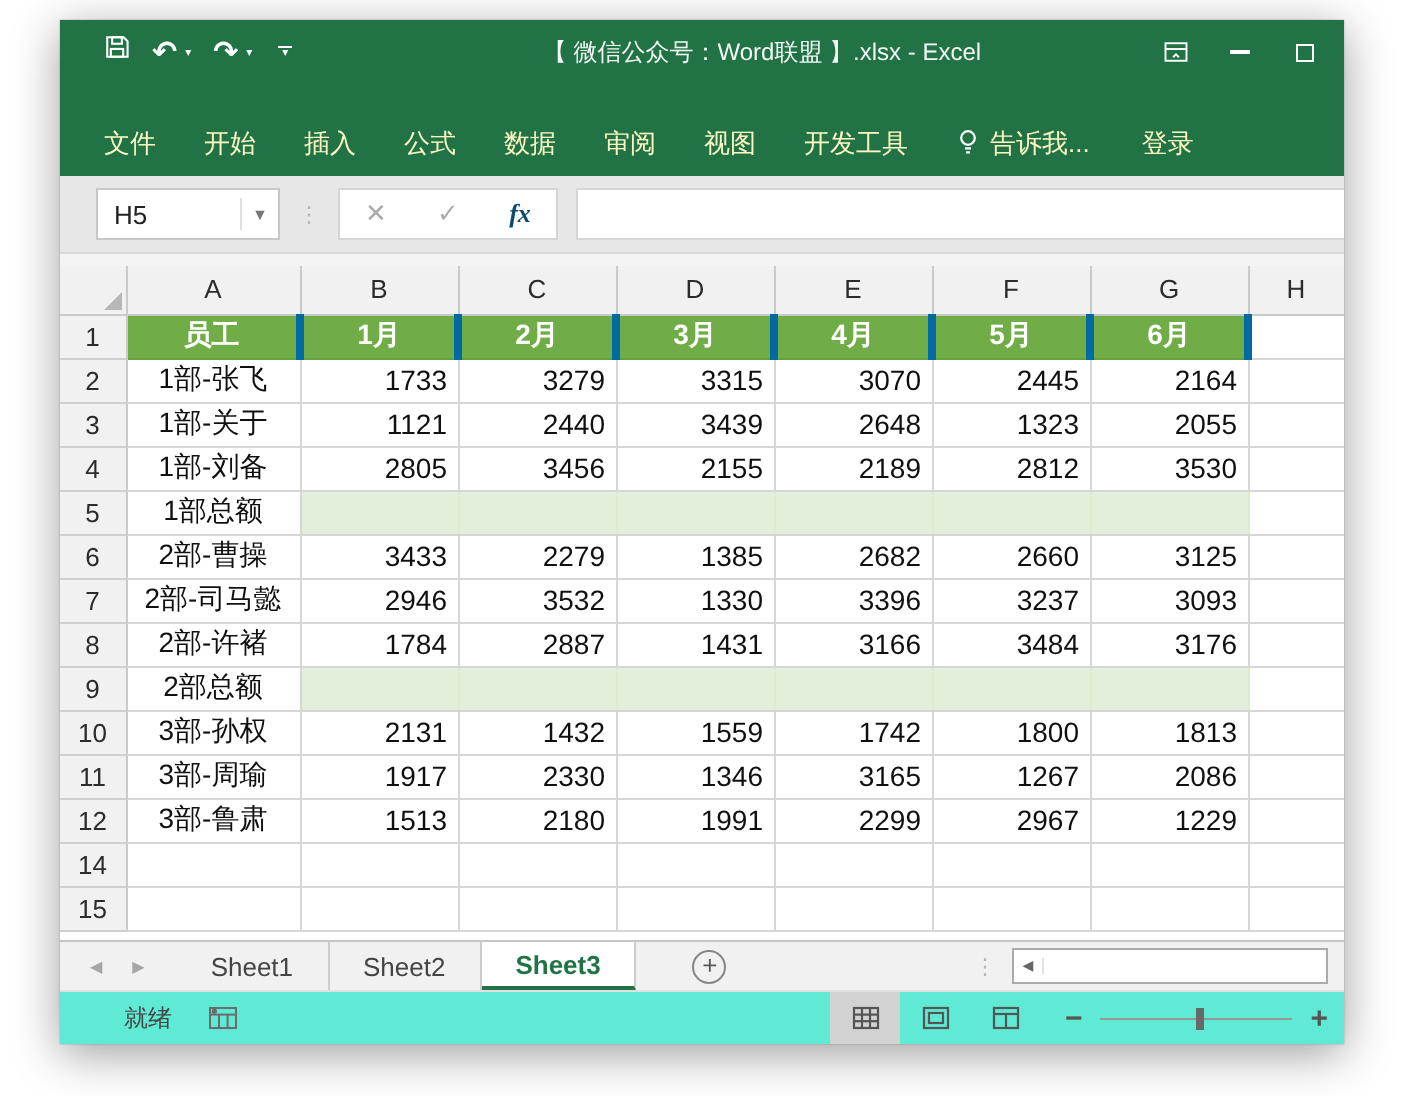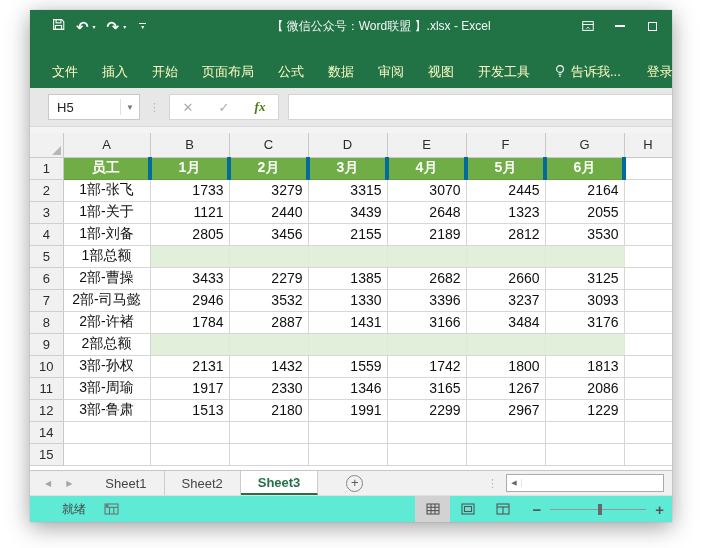--- a/index.html
+++ b/index.html
@@ -33,21 +33,21 @@
 
   
   .formulabar { height:39px; background:#E7E7E7; display:flex; align-items:center; padding-left:18px; gap:9px; flex:0 0 auto; border-bottom:1px solid #D9D9D9; }
   .namebox { width:92px; height:26px; background:#fff; border:1px solid #C8C8C8; display:flex; align-items:center; font-size:13px; color:#222; }
   .namebox .nbtext { flex:1; padding-left:8px; }
   .namebox .nbsep { width:1px; height:16px; background:#E0E0E0; }
   .namebox .nbcaret { width:18px; text-align:center; color:#777; font-size:8px; }
   .fbdots { color:#B5B5B5; font-size:11px; }
   .fxgroup { height:26px; background:#fff; border:1px solid #D5D5D5; display:flex; align-items:center; }
   .fxbtn { width:36px; text-align:center; font-size:13px; color:#ABABAB; }
-  .fxbtn.fx { color:#4d7c0f; font-family:"Liberation Serif","DejaVu Serif",serif; font-style:italic; font-weight:bold; }
+  .fxbtn.fx { color:#0c4a6e; font-family:"Liberation Serif","DejaVu Serif",serif; font-style:italic; font-weight:bold; }
   .finput { flex:1; height:26px; background:#fff; border:1px solid #D5D5D5; border-right:none; font-size:13px; padding-left:6px; color:#222; }
 
   
   .gridstrip { height:6px; background:#F4F4F4; flex:0 0 auto; }
   .gridwrap { height:337px; overflow:hidden; background:#fff; flex:0 0 auto; }
   table.grid { border-collapse:collapse; table-layout:fixed; width:642px; }
   .grid th, .grid td { overflow:hidden; white-space:nowrap; }
   .grid th.corner { background:#F1F1F1; border:1px solid #C9C9C9; border-left:none; border-top:none; height:24px; position:relative; }
   .grid th.corner .tri { position:absolute; right:2px; bottom:2px; width:0; height:0;
         border-bottom:9px solid #B7B7B7; border-left:9px solid transparent; }
@@ -127,23 +127,22 @@
         </span>
       <span class="wbtn">
           <span class="maxbox"></span>
         </span>
     </div>
   </div>
 
   <div class="ribbonrow">
     <div class="rtabs">
         <div class="rtab">文件</div>
+        <div class="rtab">开始</div>
         <div class="rtab">插入</div>
-        <div class="rtab">开始</div>
-        <div class="rtab">页面布局</div>
         <div class="rtab">公式</div>
         <div class="rtab">数据</div>
         <div class="rtab">审阅</div>
         <div class="rtab">视图</div>
         <div class="rtab">开发工具</div>
       </div>
     <div class="rtab tellme">
       <span>
         <svg width="12" height="14" viewBox="0 0 12 14" fill="none" stroke="#fff" stroke-width="1.1">
           <circle cx="6" cy="5" r="3.4"></circle>

